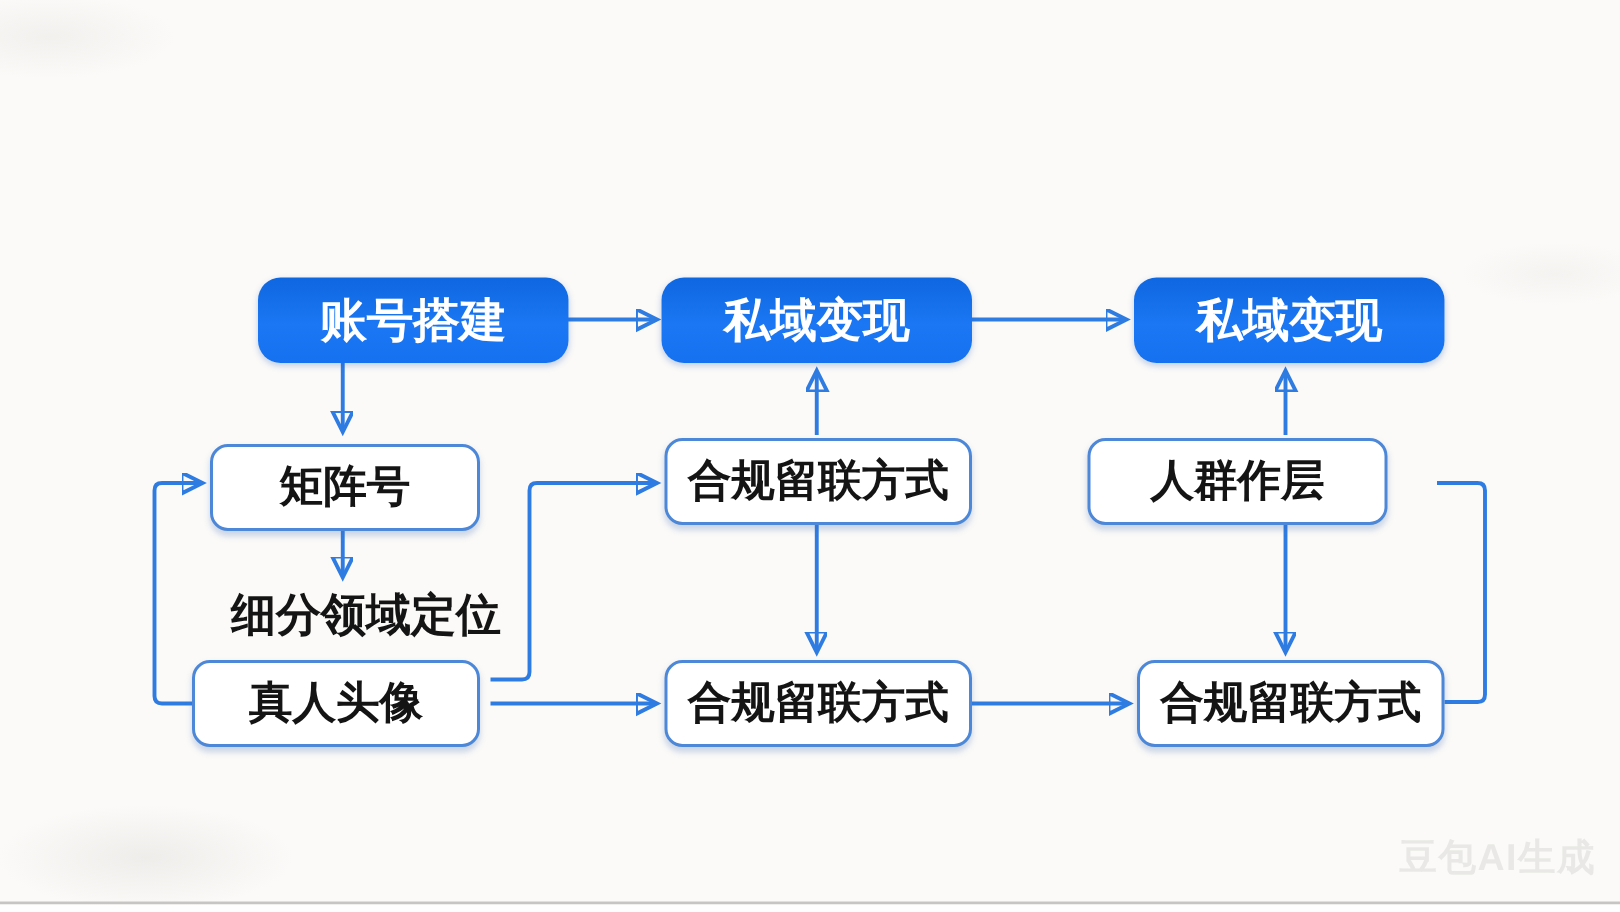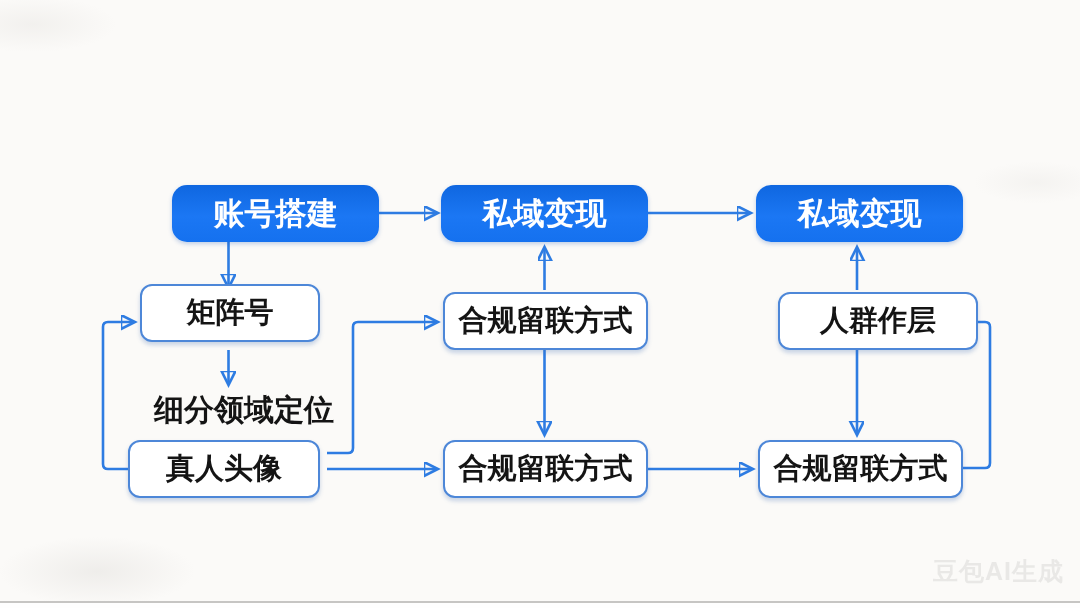--- a/index.html
+++ b/index.html
@@ -56,25 +56,25 @@
     border-radius: 12px;
     color: #141414;
     font-size: 29px;
     font-weight: 700;
     display: flex;
     align-items: center;
     justify-content: center;
     box-shadow: 0 3px 4px rgba(70, 110, 180, 0.28);
     box-sizing: border-box;
   }
-  .node.matrix          { left: 140px; top: 284px; width: 180px; height: 58px; }
+  .node.matrix          { left: 140px; top: 296px; width: 180px; height: 58px; }
   .node.avatar          { left: 128px; top: 440px; width: 192px; height: 58px; }
   .node.compliant-top   { left: 443px; top: 292px; width: 205px; height: 58px; }
   .node.compliant-bot   { left: 443px; top: 440px; width: 205px; height: 58px; }
-  .node.audience        { left: 778px; top: 292px; width: 200px; height: 58px; }
+  .node.audience        { left: 725px; top: 292px; width: 200px; height: 58px; }
   .node.pricing         { left: 758px; top: 440px; width: 205px; height: 58px; }
   .plain-label {
     position: absolute;
     left: 105px;
     top: 390px;
     width: 278px;
     text-align: center;
     font-size: 30px;
     font-weight: 700;
     color: #141414;

